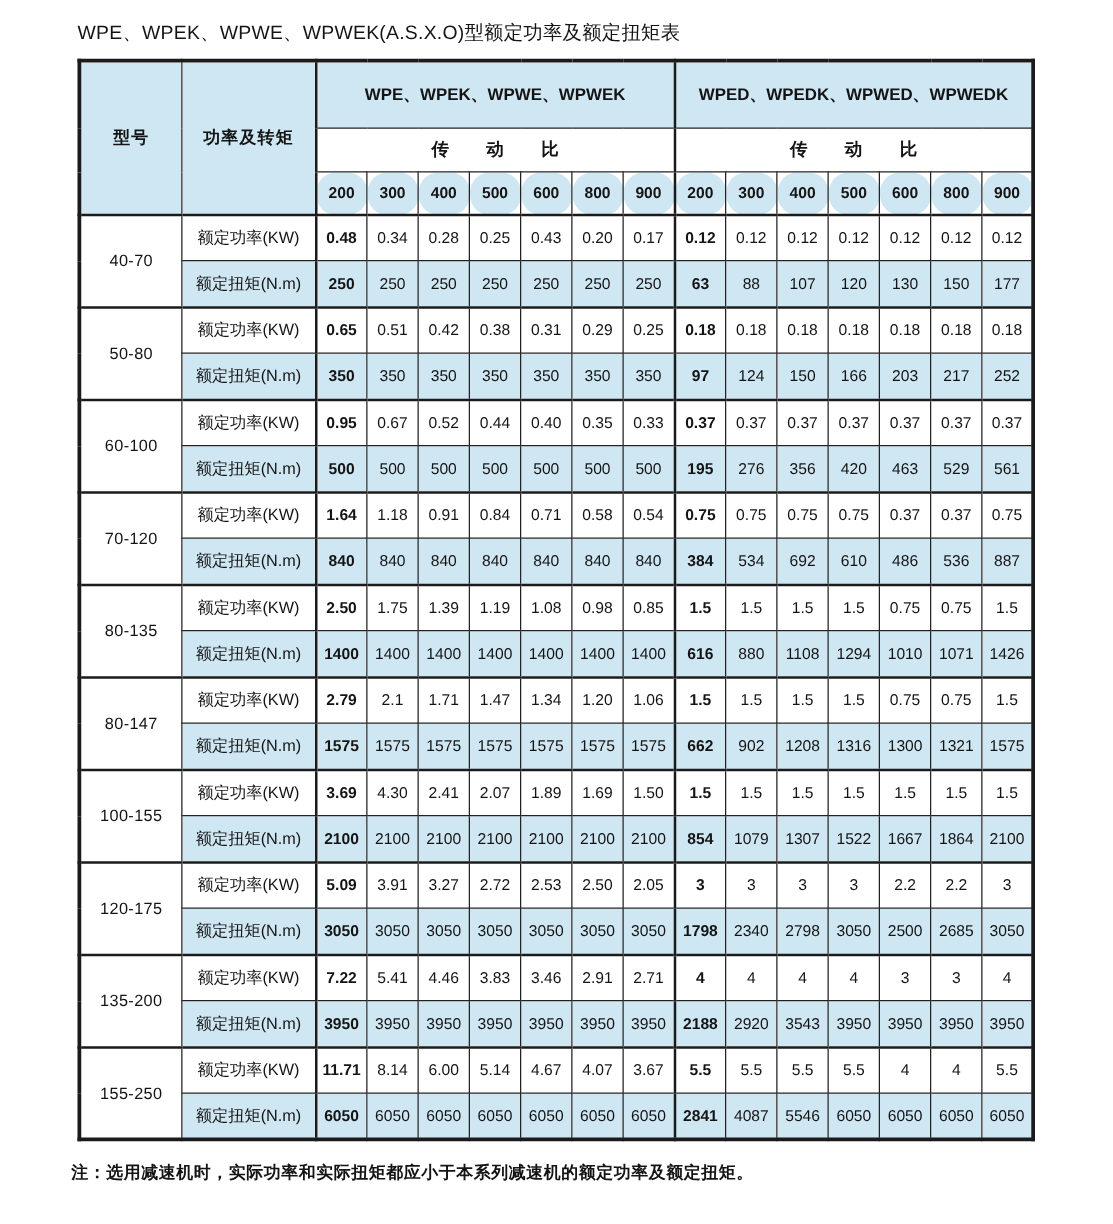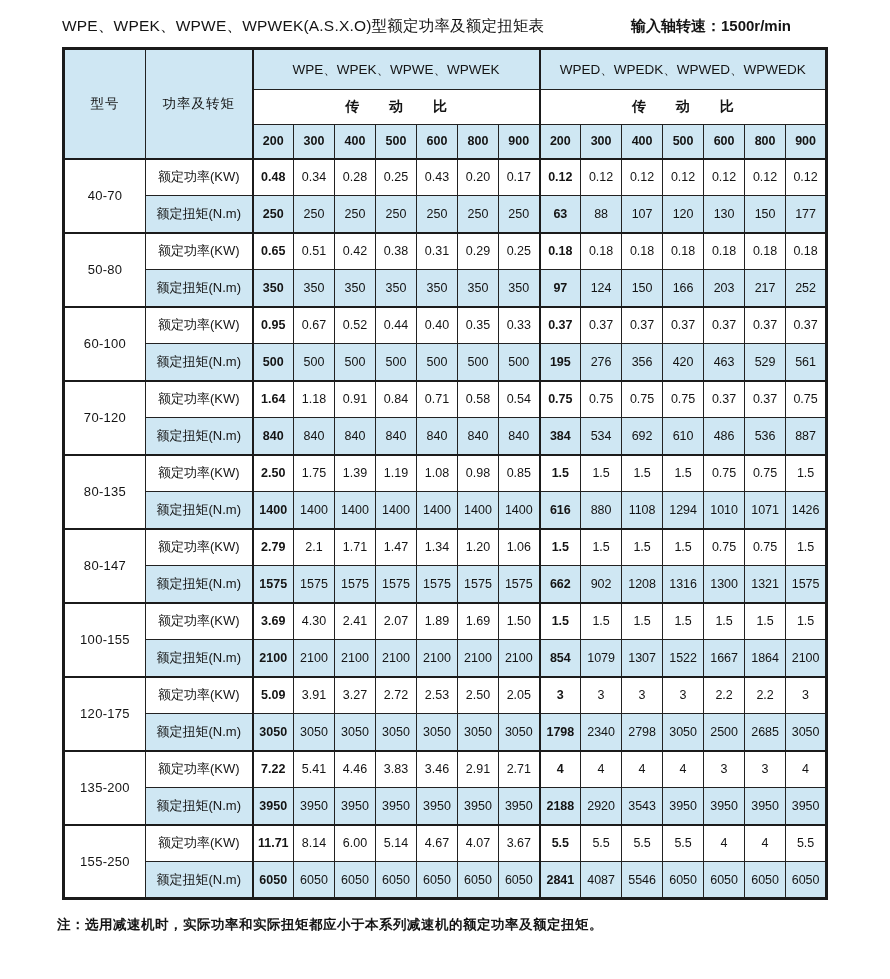--- a/index.html
+++ b/index.html
@@ -34,24 +34,24 @@
     vertical-align: middle;
     padding: 0;
     overflow: hidden;
     white-space: nowrap;
   }
   .blue { background: #cfe7f3; }
   .white { background: #ffffff; }
 
   
   .grp { border-left: 2px solid #1b1b1b !important; font-weight: bold; }
-  .spec thead tr.h3 th { border-bottom: 2px solid #1b1b1b; }
+  .spec thead tr.h3 th { border-bottom: 2px solid #1b1b1b; border-radius: 16px; }
   .spec tbody tr.power-row td { border-top: 2px solid #1b1b1b; }
 
-  .spec thead tr.h1 th { height: 41px; font-size: 13.5px; font-weight: normal; }
+  .spec thead tr.h1 th { height: 54px; font-size: 13.5px; font-weight: bold; }
   .spec thead tr.h2 th { height: 35px; font-size: 14px; font-weight: bold; letter-spacing: 13px; padding-left: 13px; }
   .spec thead tr.h3 th { height: 34px; font-size: 12.5px; font-weight: bold; }
   .spec thead th.corner { font-size: 13.5px; font-weight: bold; letter-spacing: 1px; }
 
   .spec tbody td { height: 37px; font-size: 12.5px; }
   .spec td.model-cell { font-size: 13px; letter-spacing: 0.3px; }
   .spec td.label-cell { font-size: 13px; }
 
   .footnote {
     margin-top: 16px;
@@ -61,21 +61,20 @@
     letter-spacing: 0.5px;
   }
 </style>
 </head>
 <body>
 
 <div class="page">
 
   <div class="title-row">
     <span class="doc-title">WPE、WPEK、WPWE、WPWEK(A.S.X.O)型额定功率及额定扭矩表</span>
-    <span class="speed-label">输入轴转速：1500r/min</span>
   </div>
 
   <table class="spec">
     <colgroup>
       <col style="width:82px">
       <col style="width:107px">
       <col style="width:41px">
         <col style="width:41px">
         <col style="width:41px">
         <col style="width:41px">

